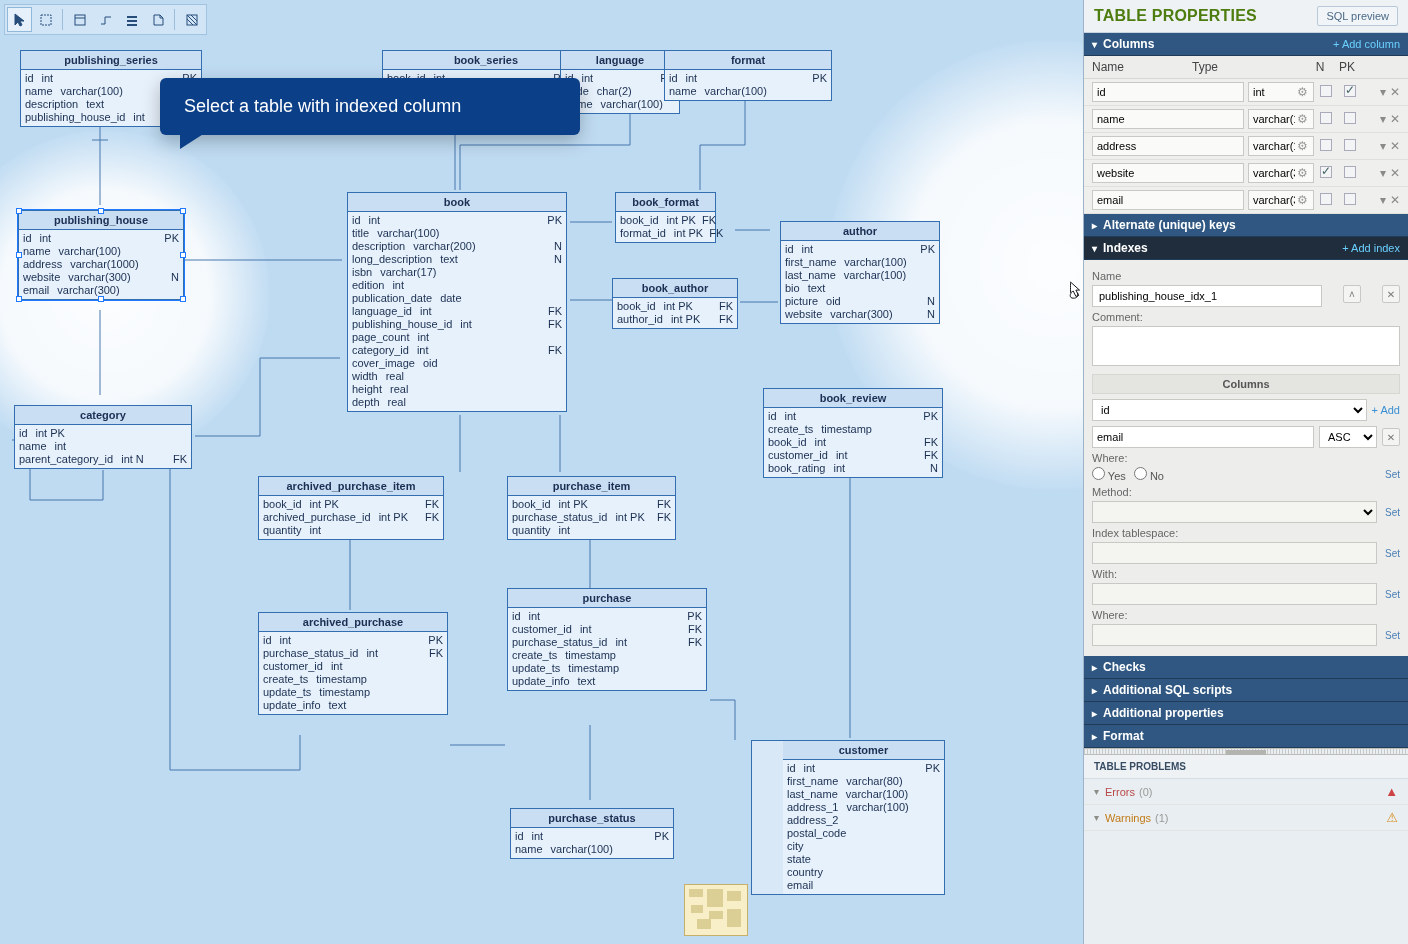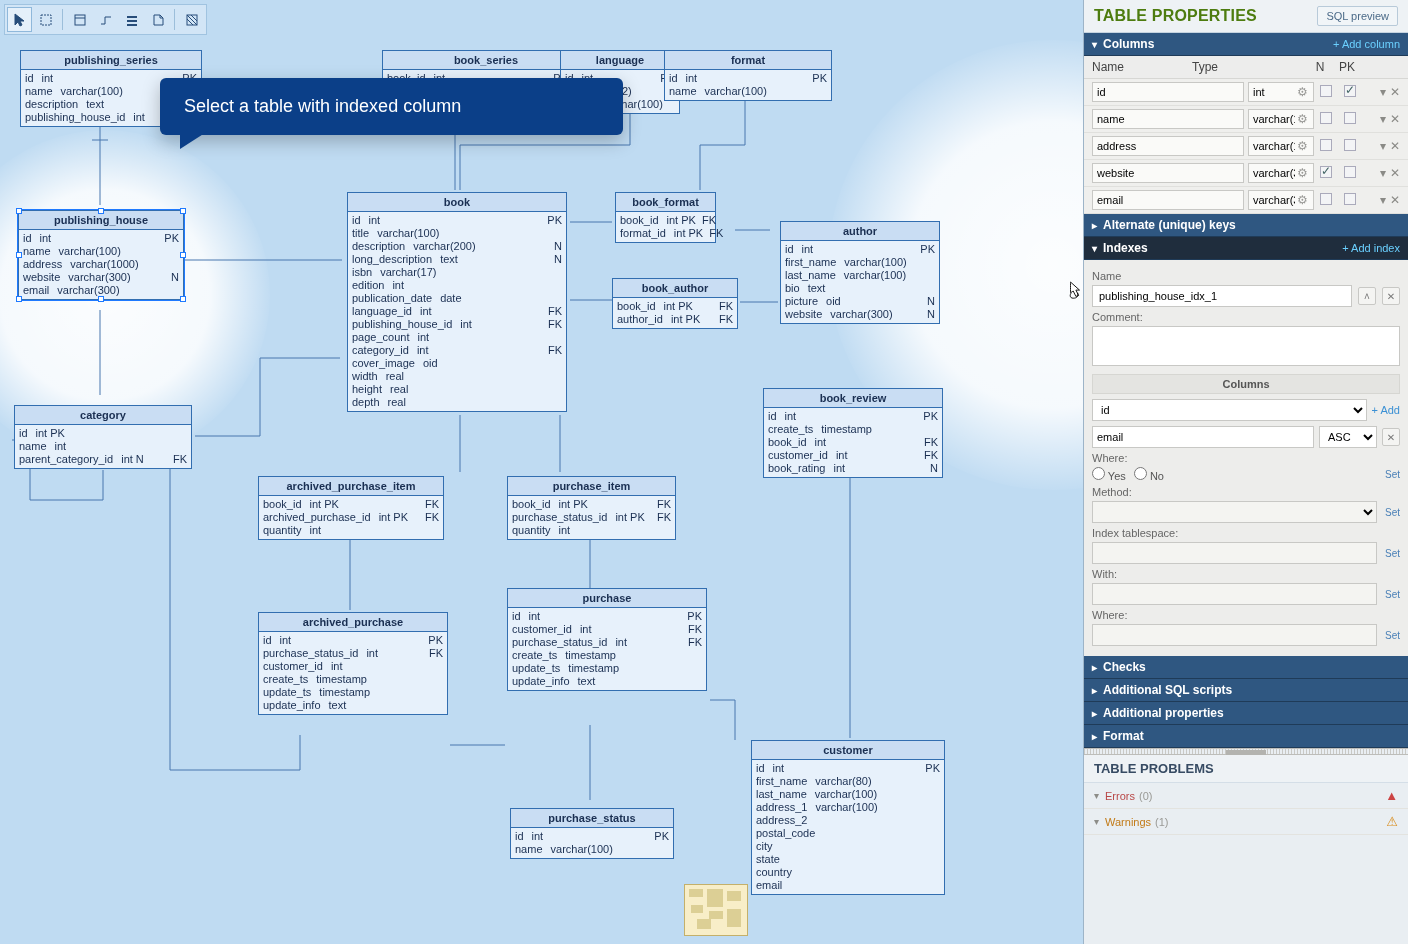--- a/index.html
+++ b/index.html
@@ -61,37 +61,37 @@
   .col-row .typeI input{width:100%; padding-right:18px;}
   .col-row .gear{position:absolute; right:3px; top:3px; width:14px; height:14px; color:#9a9a97; font-size:12px; pointer-events:none;}
   .col-row .chk{flex:0 0 24px; text-align:center;}
   .col-row .act{flex:0 0 38px; display:flex; gap:4px; justify-content:flex-end; align-items:center; color:#8a8a86;}
   .chkbox{display:inline-block;width:12px;height:12px;border:1px solid #aab;position:relative;background:#f3f4f6;}
   .chkbox.on::after{content:"✓";position:absolute;top:-3px;left:0;font-size:12px;color:#466;}
   
   
   .idx-body{ background:#ededeb; padding:6px 8px 10px; font-size:11px; color:#555; }
   .idx-body .lbl{ color:#666; margin:4px 0 3px;}
-  .idx-name-row{display:flex; gap:6px; align-items:center;}
+  .idx-name-row{display:flex; gap:21px; }
   .idx-name-row input{flex:1; height:22px; border:1px solid #c8c8c5; background:#fff; padding:0 6px; font-size:11px;}
   .small-btn{width:18px;height:18px;border:1px solid #c8c8c5;background:#f4f4f2;color:#777;display:flex;align-items:center;justify-content:center;font-size:10px;cursor:pointer;border-radius:2px;}
   .comment-box{width:100%;height:40px;border:1px solid #c8c8c5;background:#fff;resize:none;}
   .idx-cols-h{background:#e4e4e1;text-align:center;font-weight:bold;color:#555;border:1px solid #d6d6d2;padding:3px 0;margin-top:6px;}
   .idx-col-row{display:flex;gap:5px;align-items:center;margin-top:5px;}
   .idx-col-row select,.idx-col-row input{height:22px;border:1px solid #c8c8c5;background:#fff;font-size:11px;padding:0 4px;}
   .idx-col-row .colsel{flex:1;}
   .add-link{color:#3b90d4;font-size:11px;cursor:pointer;}
   .set-link{color:#4a80b7;font-size:10px;cursor:pointer;margin-left:auto;}
   .row-g{display:flex;align-items:center;gap:8px;margin-top:6px;}
   .wide{flex:1;height:22px;border:1px solid #c8c8c5;background:#f4f4f1;}
   
   
   .grip{height:7px;background:repeating-linear-gradient(90deg,#c9c9c5 0 1px,transparent 1px 3px); border-top:1px solid #bdbdb9;border-bottom:1px solid #bdbdb9; display:flex;justify-content:center;}
   .grip span{width:40px;height:5px;background:#b3b3af;margin-top:1px;}
-  .tp-head{background:#eef2f5;padding:6px 10px;font-weight:bold;color:#374b63;font-size:13px;border-bottom:1px solid #d4dee7;}
+  .tp-head{background:#eef2f5;padding:6px 10px;font-weight:bold;color:#374b63;font-size:10px;border-bottom:1px solid #d4dee7;}
   .tp-row{display:flex;align-items:center;padding:5px 10px;border-bottom:1px solid #e3e3df;color:#7a5; font-size:11px;}
   .tp-row .caret{color:#8d8d88;margin-right:6px;font-size:10px;}
   .tp-row .cnt{color:#9a9a96;margin-left:4px;}
   .tp-row .badge{margin-left:auto;font-size:13px;}
   .tp-row.err{color:#b94747;} .tp-row.err .badge{color:#c44;}
   .tp-row.warn{color:#c27a16;} .tp-row.warn .badge{color:#d88b1a;}
   
   .cursor{position:absolute;z-index:60;width:18px;height:22px;pointer-events:none;}
   
   
@@ -564,21 +564,21 @@
             <span class="er-col-t">int</span>
             <span class="er-col-f">PK</span>
           </div>
           <div class="er-row">
             <span class="er-col-n">name</span>
             <span class="er-col-t">varchar(100)</span>
             <span class="er-col-f"></span>
           </div>
         </div>
       </div>
-      <div class="er-table" style="left: 751px; top: 740px; width: 194px;">
+      <div class="er-table" style="left: 751px; top: 740px; width: 194px; padding-left: 31px;">
         <div class="er-title">customer</div>
         <div class="er-body">
           <div class="er-row">
             <span class="er-col-n">id</span>
             <span class="er-col-t">int</span>
             <span class="er-col-f">PK</span>
           </div>
           <div class="er-row">
             <span class="er-col-n">first_name</span>
             <span class="er-col-t">varchar(80)</span>
@@ -621,21 +621,21 @@
           </div>
           <div class="er-row">
             <span class="er-col-n">email</span>
             <span class="er-col-t"></span>
             <span class="er-col-f"></span>
           </div>
         </div>
       </div>
     </div>
 
-  <div class="callout" style="left:160px; top:78px; width:463px;">
+  <div class="callout" style="left:160px; top:78px; width:420px;">
     <span>Select a table with indexed column</span>
     <div class="tail tail-dl"></div>
   </div>
 
   <div class="minimap">
     <div style="left:4px;top:4px;width:14px;height:8px;"></div>
     <div style="left:22px;top:4px;width:16px;height:18px;"></div>
     <div style="left:42px;top:6px;width:14px;height:10px;"></div>
     <div style="left:6px;top:20px;width:12px;height:8px;"></div>
     <div style="left:24px;top:26px;width:14px;height:8px;"></div>

